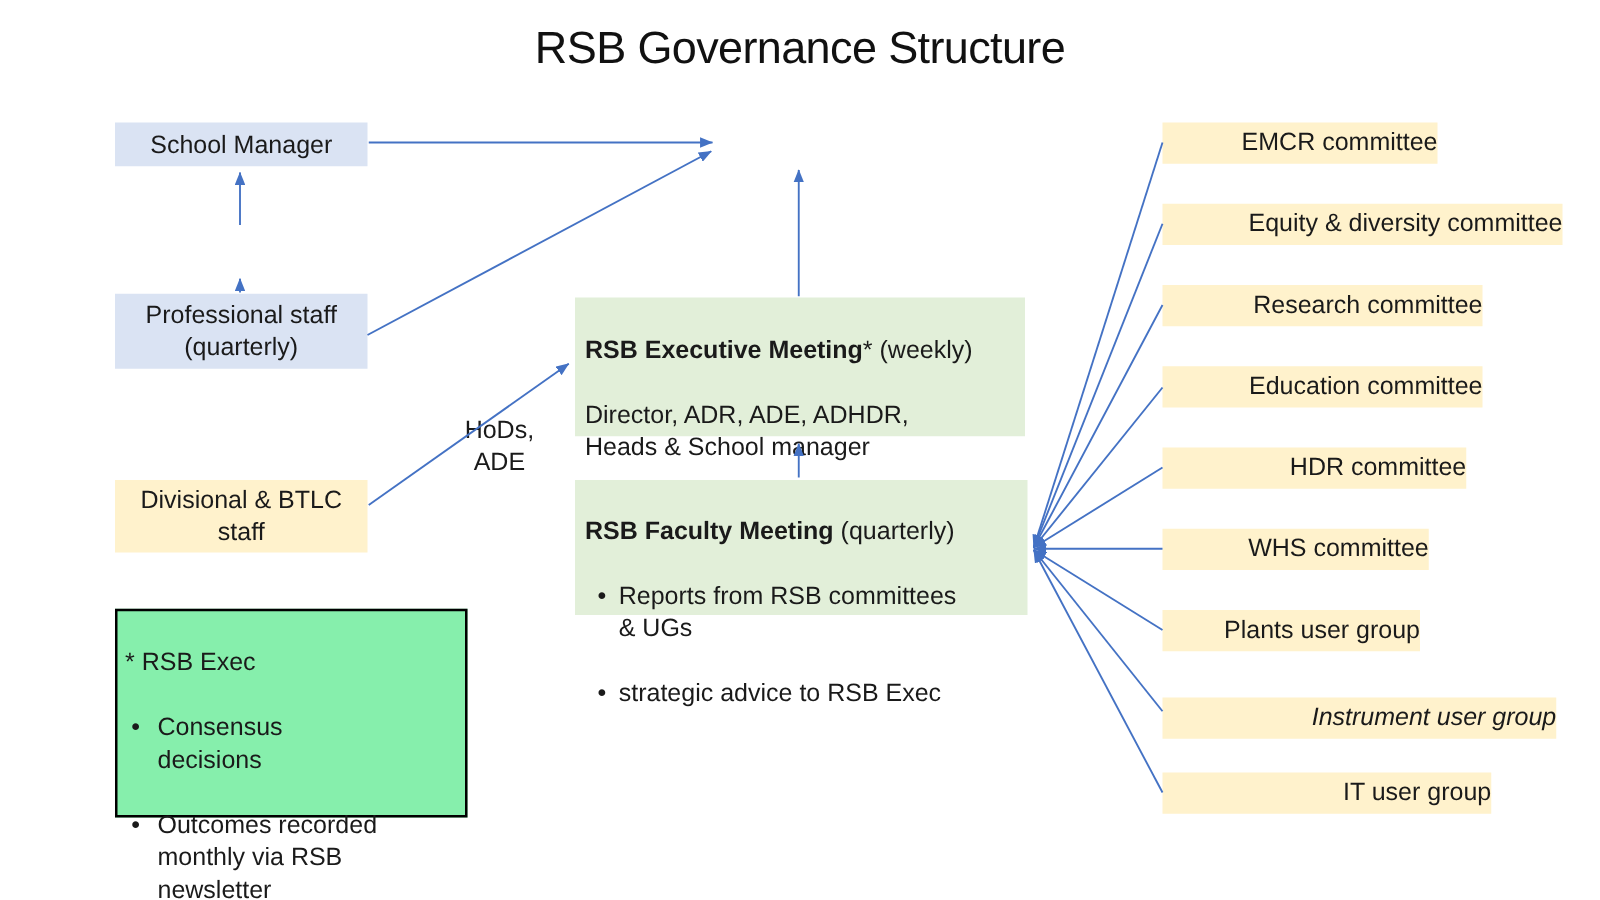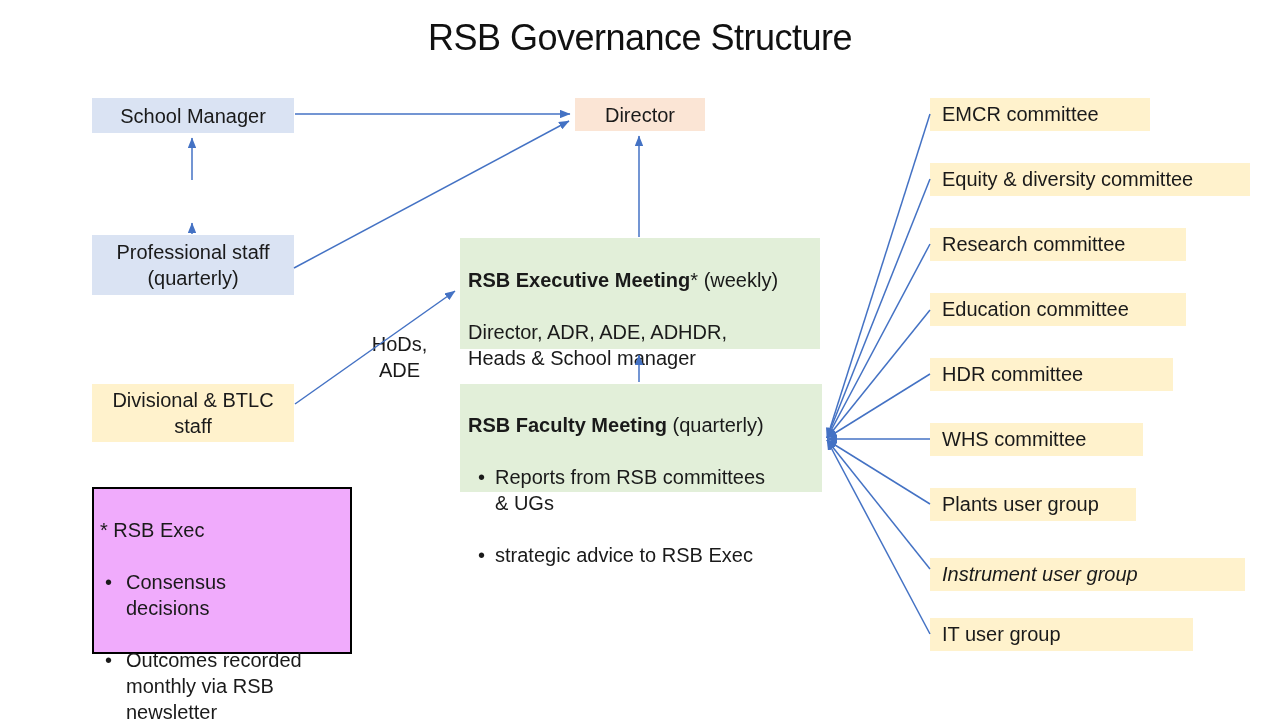--- a/index.html
+++ b/index.html
@@ -35,26 +35,26 @@
   
   #exec-meeting    { left:460px; top:238px; width:360px; height:111px; padding:3px 8px; }
   #faculty-meeting { left:460px; top:384px; width:362px; height:108px; padding:2px 8px; }
   .meeting-title b { font-weight:700; }
 
   .bullet { display:flex; }
   .bullet .dot { width:27px; flex:0 0 27px; padding-left:10px; }
   .bullet .btxt { white-space:pre-line; }
 
   
-  #note-box { left:92px; top:487px; width:260px; height:167px; border:2px solid #000;
-              background:#f0abfc; padding:2px 6px; }
+  #note-box { left:92px; top:487px; width:282px; height:167px; border:2px solid #000;
+              background:#86efac; padding:2px 6px; }
   #note-box .bullet .dot { width:26px; flex:0 0 26px; padding-left:5px; }
 
   
-  .rbox { left:930px; height:33px; line-height:33px; padding-left:12px; white-space:nowrap; }
+  .rbox { left:930px; height:33px; line-height:33px; padding-left:12px; white-space:nowrap;text-align:right; }
   #r0 { top:98px;  width:220px; }
   #r1 { top:163px; width:320px; }
   #r2 { top:228px; width:256px; }
   #r3 { top:293px; width:256px; }
   #r4 { top:358px; width:243px; }
   #r5 { top:423px; width:213px; }
   #r6 { top:488px; width:206px; }
   #r7 { top:558px; width:315px;font-style:italic; }
   #r8 { top:618px; width:263px; }
 
@@ -67,21 +67,20 @@
 <div class="canvas">
 
   <div class="title">RSB Governance Structure</div>
 
   <div class="node blue center" id="school-manager">School Manager</div>
   <div class="node blue center" id="professional-staff">Professional staff
 (quarterly)</div>
   <div class="node yellow center" id="divisional-staff">Divisional &amp; BTLC
 staff</div>
 
-  <div class="node peach center" id="director">Director</div>
 
   <div class="node" id="hods-label">HoDs,
 ADE</div>
 
   <div class="node green" id="exec-meeting">
     <div class="meeting-title"><b>RSB Executive Meeting</b><span>* (weekly)</span></div>
     <div>Director, ADR, ADE, ADHDR,
 Heads &amp; School manager</div>
     <div class="bullet">
       <span class="dot">•</span>

